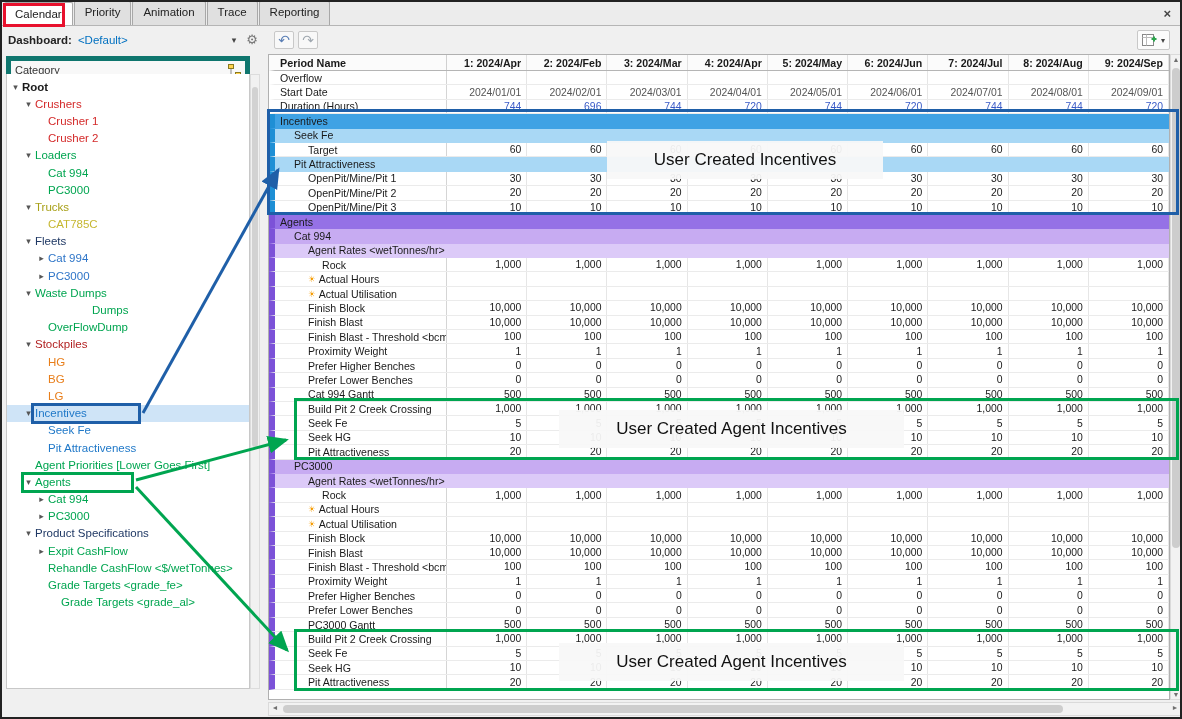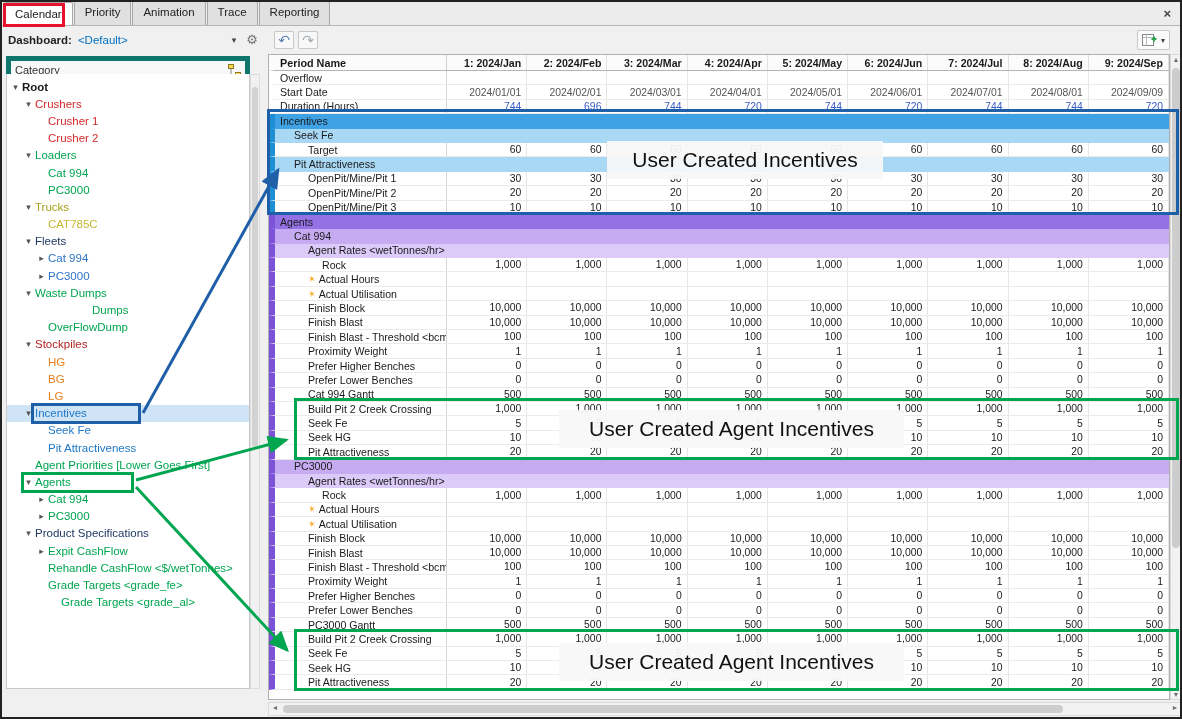--- a/index.html
+++ b/index.html
@@ -82,21 +82,21 @@
 
   
   .ann{position:absolute;pointer-events:none;}
   .red-box{left:1px;top:1px;width:62px;height:24px;border:3px solid #E8112D;}
   .blue-grid-box{left:265px;top:107px;width:912px;height:106px;border:3px solid #1F5FA8;}
   .blue-tree-box{left:29px;top:401px;width:110px;height:21px;border:3px solid #1F5FA8;}
   .green-tree-box{left:19px;top:470px;width:113px;height:21px;border:3px solid #00A550;}
   .green-grid-box1{left:292px;top:396px;width:885px;height:62px;border:3px solid #00A550;}
   .green-grid-box2{left:292px;top:627px;width:885px;height:62px;border:3px solid #00A550;}
   .ann-label{background:rgba(248,248,248,0.94);display:flex;align-items:center;justify-content:center;
-             font-size:21px;color:#111;white-space:nowrap;}
+             font-size:17px;color:#111;white-space:nowrap;}
   .label1{left:605px;top:139px;width:276px;height:38px;}
   .label2{left:557px;top:408px;width:345px;height:38px;}
   .label3{left:557px;top:641px;width:345px;height:38px;}
   .arrows{position:absolute;left:0;top:0;width:1182px;height:719px;pointer-events:none;}
 </style>
 </head>
 <body>
 
 <div class="window">
 
@@ -268,21 +268,21 @@
         <path d="M0.5 4.5h11M4.5 1.5v11" stroke="#bbb"></path>
         <path d="M12 3.5v5M9.5 6h5" stroke="#2da44e" stroke-width="2"></path>
       </svg>
       <span class="caret">▾</span>
     </span>
   </div>
 
   <div class="grid">
     <div class="g-header">
       <div class="gh-corner">Period Name</div>
-    <div class="gh-cell">1: 2024/Jan</div>
+    <div class="gh-cell">1: 2024/Apr</div>
         <div class="gh-cell">2: 2024/Feb</div>
         <div class="gh-cell">3: 2024/Mar</div>
         <div class="gh-cell">4: 2024/Apr</div>
         <div class="gh-cell">5: 2024/May</div>
         <div class="gh-cell">6: 2024/Jun</div>
         <div class="gh-cell">7: 2024/Jul</div>
         <div class="gh-cell">8: 2024/Aug</div>
         <div class="gh-cell">9: 2024/Sep</div>
       </div>
     <div>
@@ -305,21 +305,21 @@
             <span>Start Date</span>
           </div>
           <div class="g-cell date">2024/01/01</div>
           <div class="g-cell date">2024/02/01</div>
           <div class="g-cell date">2024/03/01</div>
           <div class="g-cell date">2024/04/01</div>
           <div class="g-cell date">2024/05/01</div>
           <div class="g-cell date">2024/06/01</div>
           <div class="g-cell date">2024/07/01</div>
           <div class="g-cell date">2024/08/01</div>
-          <div class="g-cell date">2024/09/09</div>
+          <div class="g-cell date">2024/09/01</div>
         </div>
         <div class="g-row plain grp-none">
           <div class="g-label lvl0">
             <span>Duration (Hours)</span>
           </div>
           <div class="g-cell calc">744</div>
           <div class="g-cell calc">696</div>
           <div class="g-cell calc">744</div>
           <div class="g-cell calc">720</div>
           <div class="g-cell calc">744</div>

